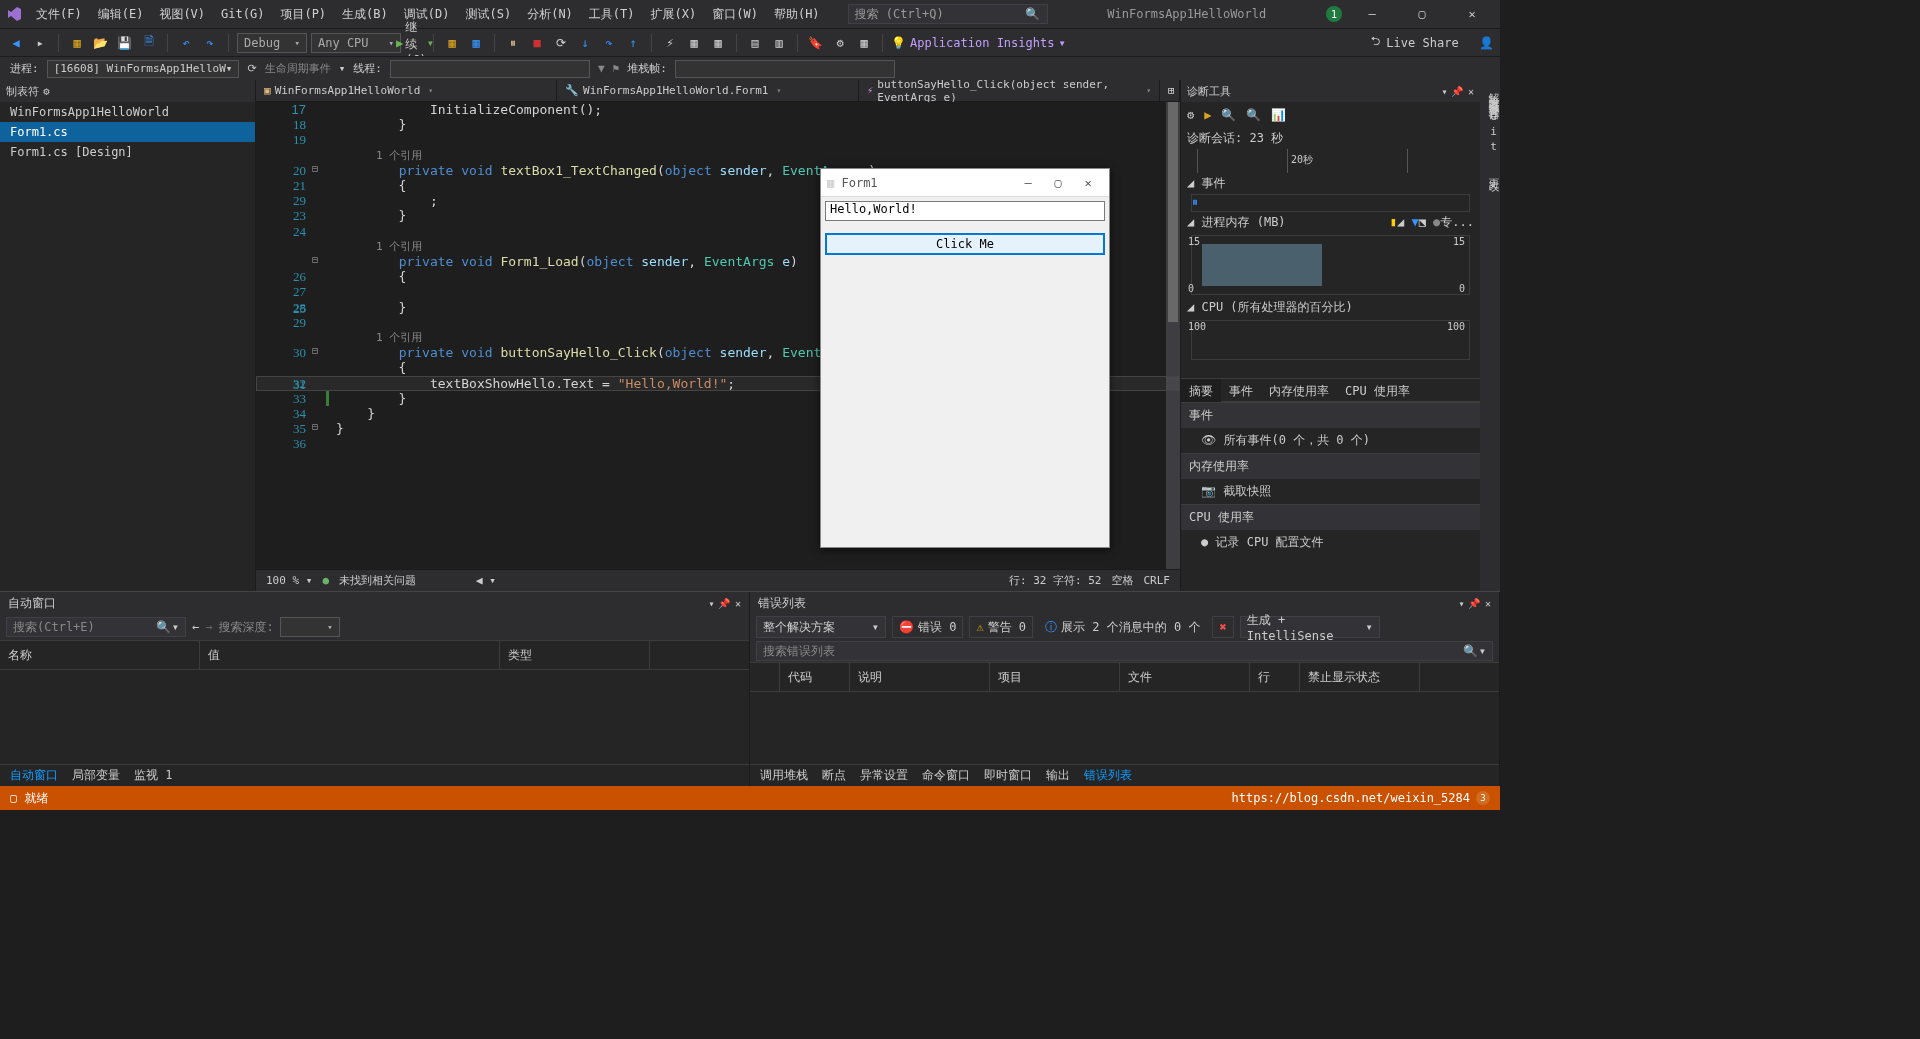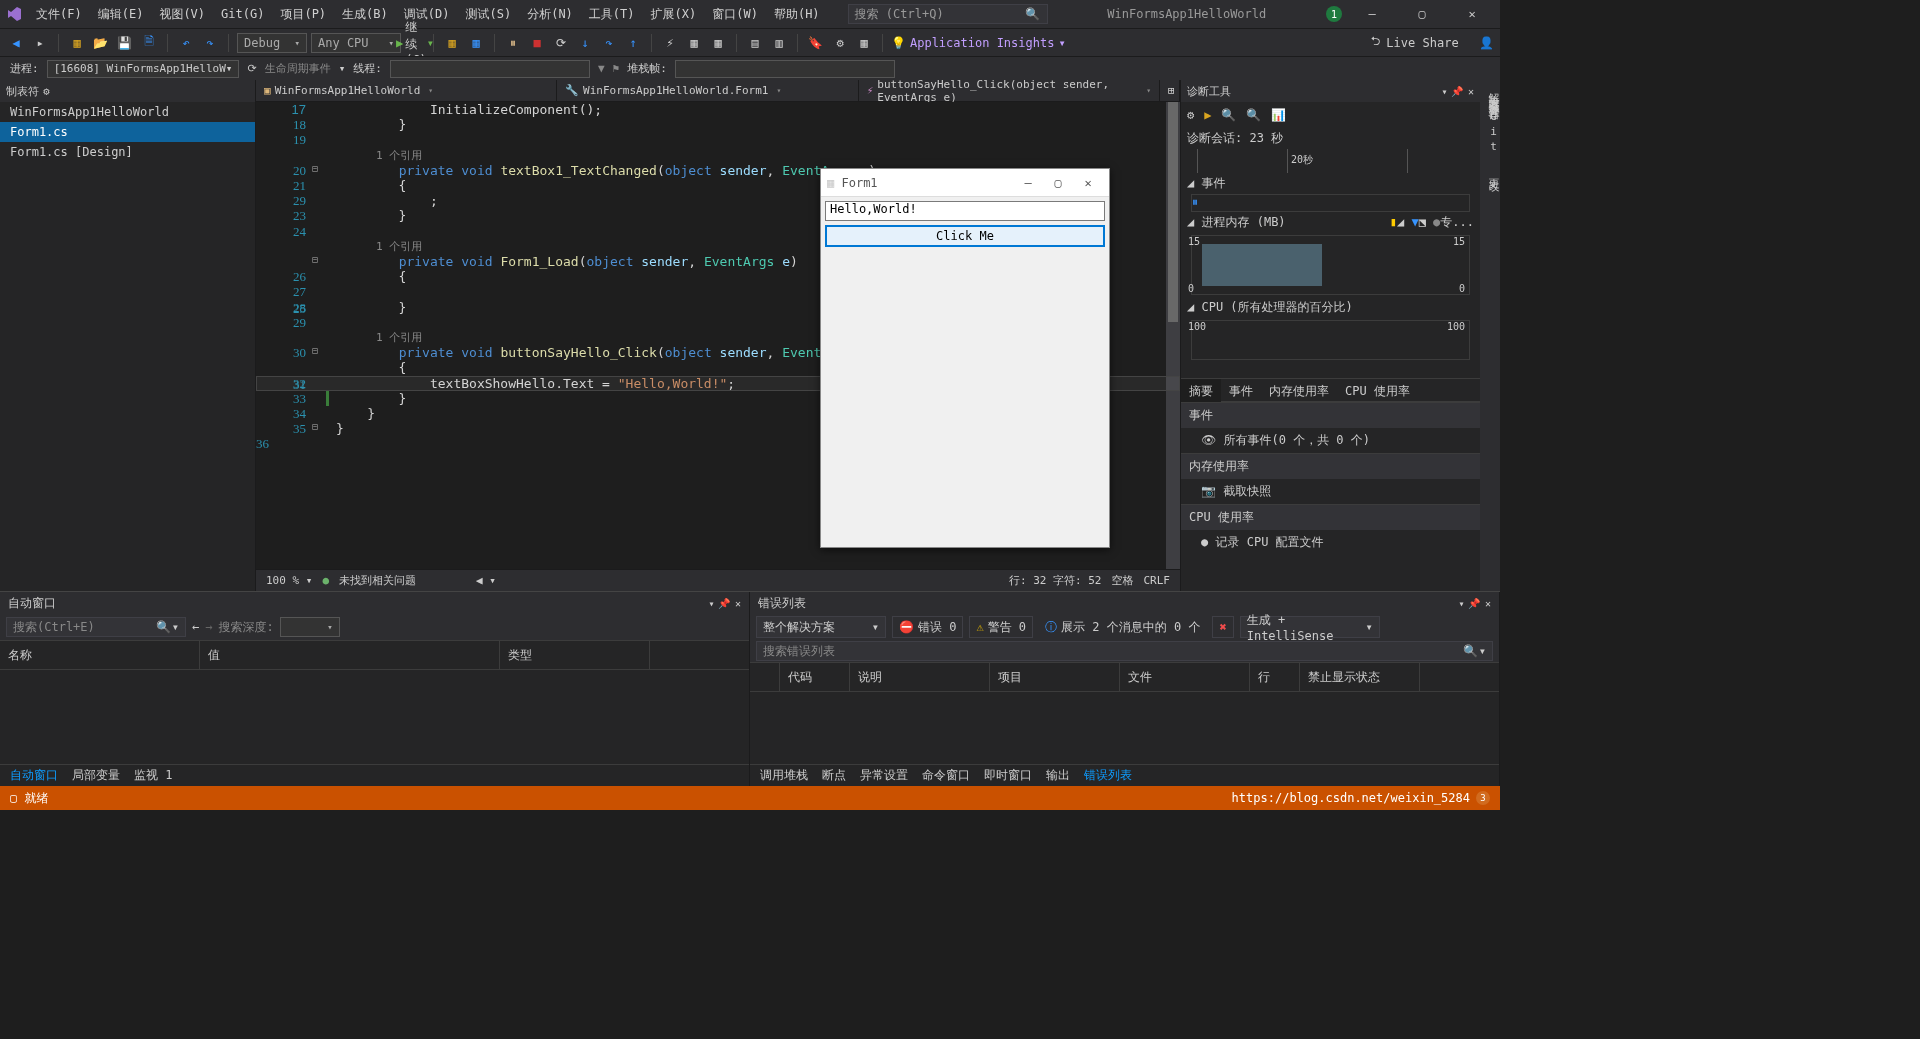--- a/index.html
+++ b/index.html
@@ -83,21 +83,21 @@
   .orange-bar .right { margin-left:auto; display:flex; align-items:center; gap:6px;}
   .badge-orange { width:14px; height:14px; border-radius:50%; background:#d16b1f; display:flex; align-items:center; justify-content:center; font-size:9px;}
   
   .form1-win { position:absolute; left:820px; top:168px; width:290px; height:380px; background:#f0f0f0; border:1px solid #888; box-shadow:0 2px 8px rgba(0,0,0,0.6); display:flex; flex-direction:column;}
   .form1-tb { height:28px; background:#fff; display:flex; align-items:center; padding:0 6px; border-bottom:1px solid #ddd;}
   .form1-tb .ttl { color:#555; font-size:12px; }
   .form1-tb .spacer { flex:1;}
   .form1-tb .wc { width:30px; text-align:center; color:#555;}
   .form1-body { flex:1; background:#f0f0f0; padding:4px;}
   .form1-tbx { width:100%; height:20px; border:1px solid #7a7a7a; background:#fff; padding:0 4px; font-size:12px; color:#000;}
-  .form1-btn { width:100%; height:22px; margin-top:4px; border:2px solid #0078d4; background:#e5f1fb; font-size:12px; color:#000; display:flex; align-items:center; justify-content:center;}
+  .form1-btn { width:100%; height:22px; margin-top:12px; border:2px solid #0078d4; background:#e5f1fb; font-size:12px; color:#000; display:flex; align-items:center; justify-content:center;}
   .timeline { height:24px; position:relative; margin:0 6px; background:#252526;}
   .timeline .tick { position:absolute; top:0; width:1px; height:100%; background:#555;}
   
   .vscroll { position:absolute; right:0; top:0; width:14px; bottom:0; background:#3e3e42;}
   .vthumb { position:absolute; left:2px; right:2px; background:#686868;}
 </style>
 </head>
 <body>
 
 <div class="title-bar">
@@ -274,21 +274,21 @@
         <div class="hl-line" style="top: 273.6px;"></div>
         <div style="position: absolute; top: 273.6px; width: 50px; text-align: right; color: rgb(43, 145, 175); font-family: Consolas; font-size: 13px;">32</div>
         <div style="position: absolute; left: 80px; top: 273.6px; font-family: Consolas, monospace; font-size: 13px; white-space: pre; color: rgb(212, 212, 212);">            textBoxShowHello.Text = <span class="str">"Hello,World!"</span>;</div>
         <div style="position: absolute; top: 288.8px; width: 50px; text-align: right; color: rgb(43, 145, 175); font-family: Consolas; font-size: 13px;">33</div>
         <div style="position: absolute; left: 80px; top: 288.8px; font-family: Consolas, monospace; font-size: 13px; white-space: pre; color: rgb(212, 212, 212);">        }</div>
         <div style="position: absolute; top: 304px; width: 50px; text-align: right; color: rgb(43, 145, 175); font-family: Consolas; font-size: 13px;">34</div>
         <div style="position: absolute; left: 80px; top: 304px; font-family: Consolas, monospace; font-size: 13px; white-space: pre; color: rgb(212, 212, 212);">    }</div>
         <div style="position: absolute; top: 319.2px; width: 50px; text-align: right; color: rgb(43, 145, 175); font-family: Consolas; font-size: 13px;">35</div>
         <div style="position: absolute; left: 56px; top: 319.2px; color: rgb(136, 136, 136); font-size: 10px;">⊟</div>
         <div style="position: absolute; left: 80px; top: 319.2px; font-family: Consolas, monospace; font-size: 13px; white-space: pre; color: rgb(212, 212, 212);">}</div>
-        <div style="position: absolute; top: 334.4px; width: 50px; text-align: left; color: rgb(43, 145, 175); font-family: Consolas; font-size: 13px;">36</div>
+        <div style="position: absolute; top: 334.4px; width: 50px; text-align: right; color: rgb(43, 145, 175); font-family: Consolas; font-size: 13px;">36</div>
         <div style="position: absolute; left: 80px; top: 334.4px; font-family: Consolas, monospace; font-size: 13px; white-space: pre; color: rgb(212, 212, 212);"></div>
         <div class="green-sidebar" style="top: 288.8px; height: 15.2px;"></div>
       </div>
     <div class="editor-status">
       <span><span>100 %</span> ▾</span>
       <span class="status-ok">●</span>
       <span>未找到相关问题</span>
       <span style="margin-left:50px">◀ ▾</span>
       <span style="margin-left:auto">行: 32    字符: 52</span>
       <span>空格</span>

